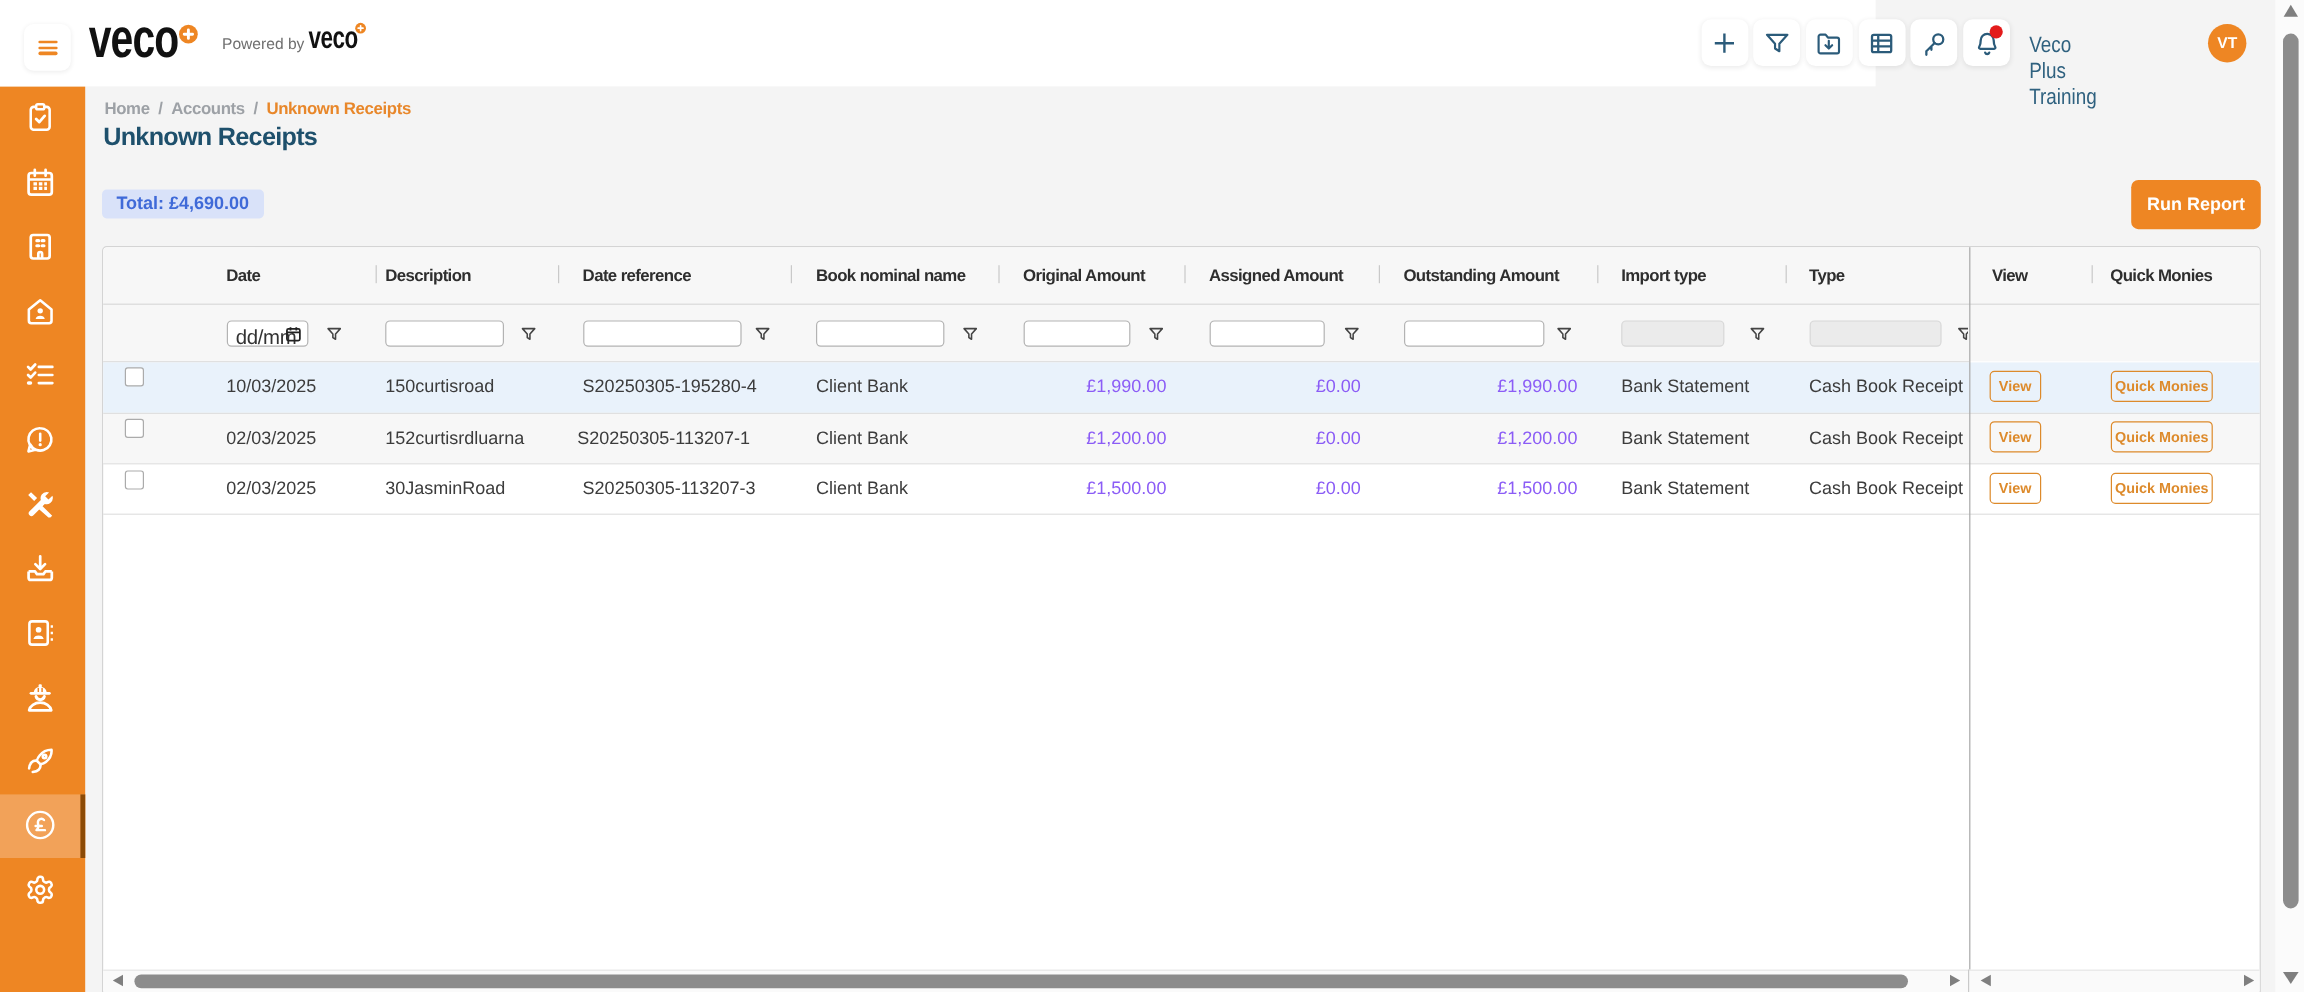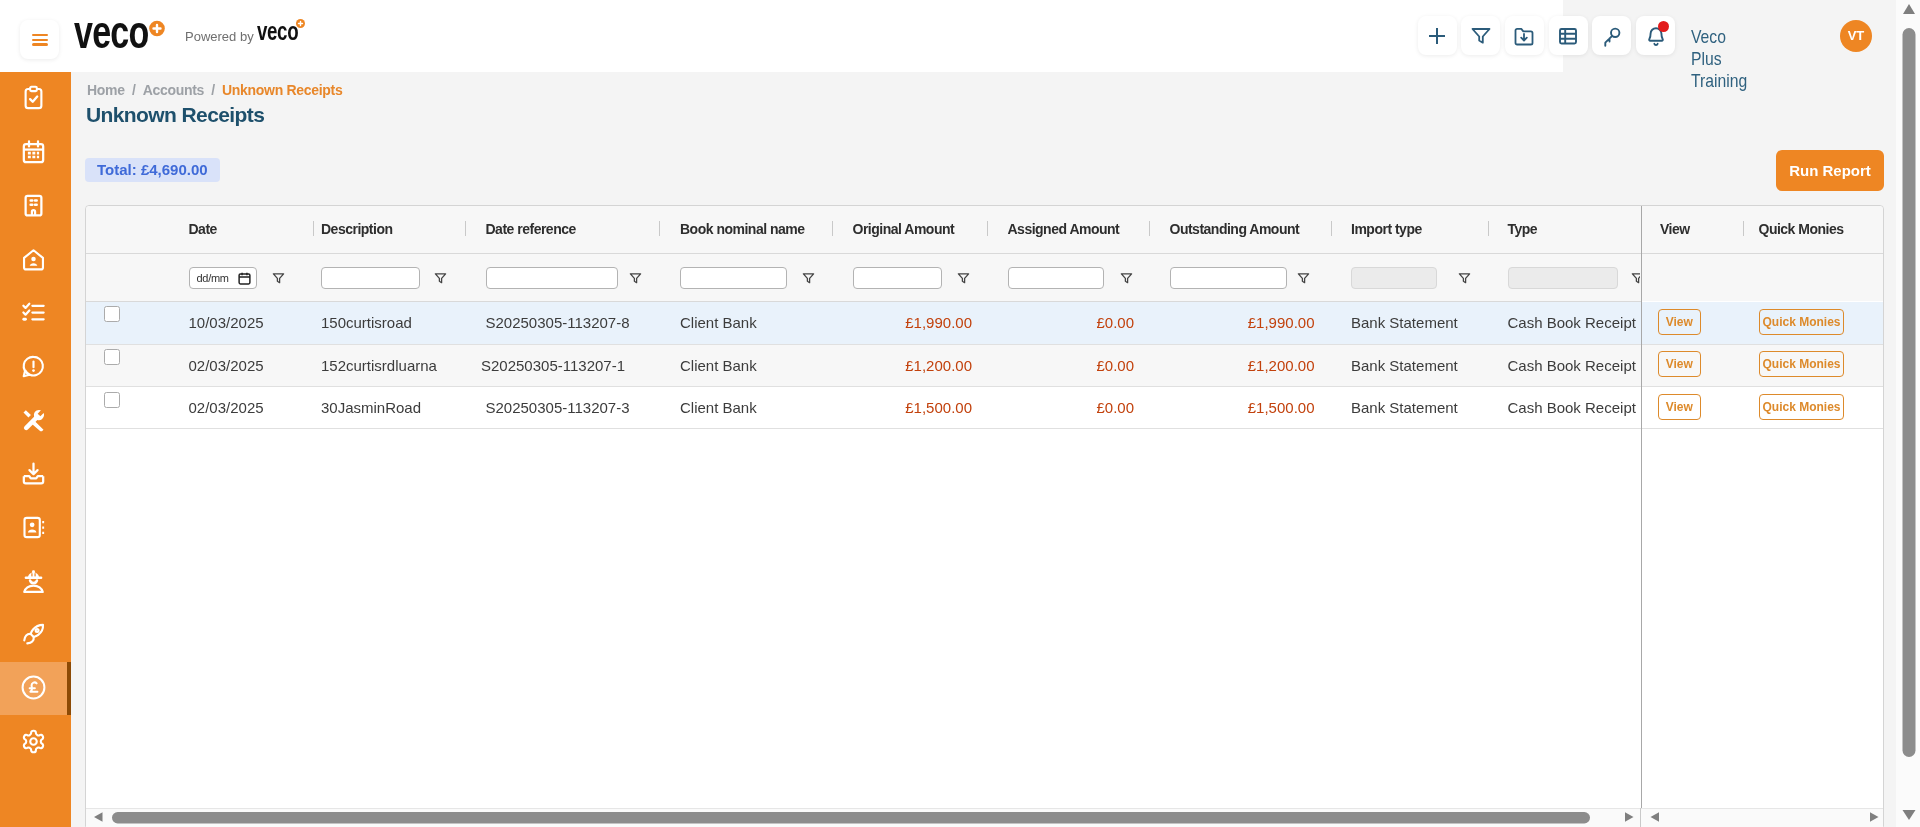--- a/index.html
+++ b/index.html
@@ -7,21 +7,21 @@
 .abs{position:absolute}
 #topbar{position:absolute;left:0;top:0;width:1563px;height:72px;background:#fff;z-index:5}
 .card{position:absolute;top:16px;width:39px;height:39px;background:#fff;border-radius:8px;box-shadow:0 1px 4px rgba(0,0,0,.08)}
 .hline{position:absolute;left:11.5px;width:16px;height:2.6px;background:#EE8623;border-radius:2px}
 #sidebar{position:absolute;left:0;top:72px;width:71px;height:755px;background:#EE8623;z-index:4}
 .sicon{position:absolute;left:20px;width:27px;height:27px}
 .hicon{position:absolute;top:8.5px;left:8.5px;width:22px;height:22px}
 .hc{position:absolute;top:221px;font-size:14px;font-weight:bold;color:#2e2e2e;letter-spacing:-.5px;white-space:nowrap;z-index:2}
 .sep{position:absolute;top:221px;width:1px;height:15px;background:#c9c9c9}
 .cell{position:absolute;font-size:15px;color:#3c3c3c;white-space:nowrap}
-.amt{position:absolute;font-size:15px;color:#c2410c;white-space:nowrap;text-align:right}
+.amt{position:absolute;font-size:15px;color:#8b5cf6;white-space:nowrap;text-align:right}
 .fin{position:absolute;top:267px;height:22px;background:#fff;border:1px solid #b3b3b3;border-radius:4px}
 .fin.dis{background:#ebebeb;border-color:#d8d8d8}
 .funnel{position:absolute;top:272px;width:13px;height:13px}
 .cb{position:absolute;left:104px;width:16px;height:16px;border:1.5px solid #ababab;border-radius:2.5px;background:#fff}
 .btn{position:absolute;border:1px solid #DD8A2B;border-radius:4px;color:#DD8A2B;font-weight:bold;font-size:12px;text-align:center;line-height:24px;height:26px;background:transparent}
 </style>
 </head>
 <body>
 
 <div id="topbar">
@@ -204,21 +204,21 @@
 <div class="sep" style="left:464.5px"></div>
 <div class="sep" style="left:659px"></div>
 <div class="sep" style="left:832px"></div>
 <div class="sep" style="left:987px"></div>
 <div class="sep" style="left:1148.5px"></div>
 <div class="sep" style="left:1330.5px"></div>
 <div class="sep" style="left:1487.5px"></div>
 <div class="sep" style="left:1742.5px"></div>
 
 <div class="fin" style="left:188.5px;width:68px">
-  <span style="position:absolute;left:7px;top:4px;font-size:11px;color:#333;letter-spacing:-.3px">dd/mm</span>
+  <span style="position:absolute;left:7px;top:4px;font-size:17px;color:#333;letter-spacing:-.3px">dd/mm</span>
   <svg style="position:absolute;right:5px;top:4px" width="13" height="13" viewBox="0 0 14 14" fill="none" stroke="#222" stroke-width="1.6">
       <rect x="1.2" y="2.2" width="11.6" height="10.6" rx="1.4"></rect>
       <path d="M4.4.8v2.8M9.6.8v2.8M1.2 5.4h11.6"></path>
     </svg>
 </div>
 <svg class="funnel" style="left:271.5px" viewBox="0 0 14 14" fill="none" stroke="#444" stroke-width="1.4">
     <path d="M1.5 2h11l-4.3 4.8v4.7l-2.4-1.5V6.8z" stroke-linejoin="round"></path>
   </svg>
 <div class="fin" style="left:321px;width:99px"></div>
 <svg class="funnel" style="left:433.5px" viewBox="0 0 14 14" fill="none" stroke="#444" stroke-width="1.4">
@@ -249,21 +249,21 @@
     <path d="M1.5 2h11l-4.3 4.8v4.7l-2.4-1.5V6.8z" stroke-linejoin="round"></path>
   </svg>
 <div class="fin dis" style="left:1507.5px;width:110px"></div>
 <svg class="funnel" style="left:1630.5px;clip-path:inset(0 3.5px 0 0)" viewBox="0 0 14 14" fill="none" stroke="#444" stroke-width="1.4">
     <path d="M1.5 2h11l-4.3 4.8v4.7l-2.4-1.5V6.8z" stroke-linejoin="round"></path>
   </svg>
 
 <div class="cb" style="top:306px"></div>
 <div class="cell" style="left:188.5px;top:314px">10/03/2025</div>
 <div class="cell" style="left:321px;top:314px">150curtisroad</div>
-<div class="cell" style="left:485.5px;top:314px">S20250305-113207-8</div>
+<div class="cell" style="left:485.5px;top:314px">S20250305-195280-4</div>
 <div class="cell" style="left:680px;top:314px">Client Bank</div>
 <div class="amt" style="left:821.5px;top:314px;width:150.5px">£1,990.00</div>
 <div class="amt" style="left:983.5px;top:314px;width:150.5px">£0.00</div>
 <div class="amt" style="left:1164px;top:314px;width:150.5px">£1,990.00</div>
 <div class="cell" style="left:1351px;top:314px">Bank Statement</div>
 <div class="cell" style="left:1507.5px;top:314px">Cash Book Receipt</div>
 <div class="btn" style="left:1657.5px;top:308.5px;width:43.5px">View</div>
 <div class="btn" style="left:1759px;top:308.5px;width:85px">Quick Monies</div>
 
 <div class="cb" style="top:349px"></div>

